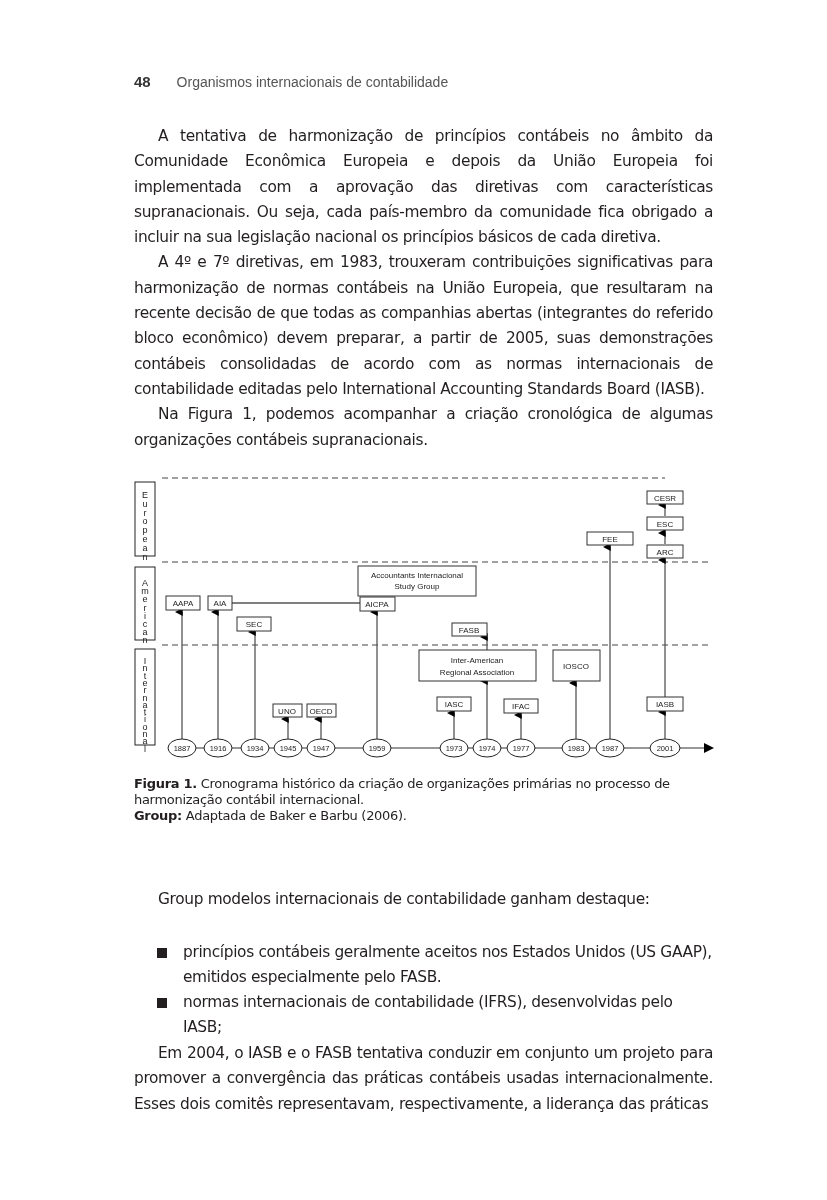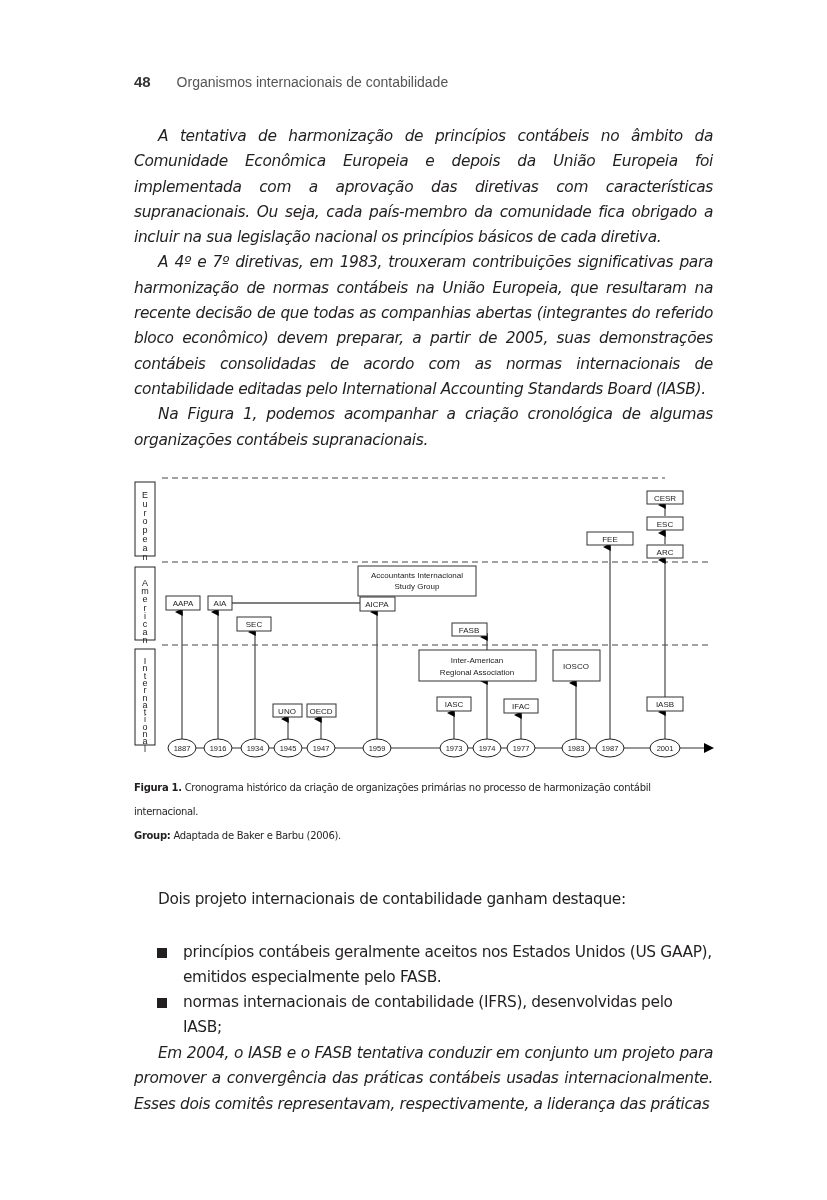--- a/index.html
+++ b/index.html
@@ -1,21 +1,21 @@
 <!DOCTYPE html>
 <html><head>
 <meta charset="utf-8">
 <style>
   html, body { margin:0; padding:0; background:#ffffff; }
   body { width:827px; height:1200px; position:relative; overflow:hidden; font-family:"Liberation Sans", "DejaVu Sans", sans-serif; color:#231f20; }
   .running-head { position:absolute; left:134px; top:73px; font-size:14px; color:#555; }
   .running-head .pg { font-weight:bold; color:#333; font-size:15px; margin-right:22px; }
   .para { position:absolute; left:134px; width:579px; font-family:"DejaVu Sans", sans-serif; font-size:15.4px; line-height:25.3px; text-align:justify; color:#231f20; letter-spacing:-0.35px; }
-  .para p { margin:0; text-indent:24px;font-style:italic; }
-  .caption { position:absolute; left:134px; top:776px; width:580px; font-size:10px; line-height:24px; color:#231f20; font-family:"DejaVu Sans", sans-serif; letter-spacing:-0.3px; }
+  .para p { margin:0; text-indent:24px; }
+  .caption { position:absolute; left:134px; top:776px; width:580px; font-size:13px; line-height:16px; color:#231f20; font-family:"DejaVu Sans", sans-serif; letter-spacing:-0.3px; }
   .caption b { font-weight:bold; }
   .list { position:absolute; left:157px; top:940px; width:558px; font-family:"DejaVu Sans", sans-serif; font-size:15.4px; line-height:25px; letter-spacing:-0.35px; }
   .list .item { position:relative; padding-left:26px; }
   .list .bullet { position:absolute; left:0; top:8px; width:10px; height:10px; background:#231f20; }
   svg text { font-family:"Liberation Sans", sans-serif; }
 </style>
 </head>
 <body>
 
 <div class="running-head">
@@ -149,21 +149,21 @@
       <text x="665" y="751" font-size="7.5" text-anchor="middle" fill="#222">2001</text>
     </g>
 </svg>
 
 <div class="caption">
   <div><b>Figura 1.</b><span> Cronograma histórico da criação de organizações primárias no processo de harmonização contábil internacional.</span></div>
   <div><b>Group:</b><span> Adaptada de Baker e Barbu (2006).</span></div>
 </div>
 
 <div class="para" style="top:887px; left:158px; width:560px;">
-  <span>Dois projeto internacionais de contabilidade ganham destaque:</span>
+  <span>Group modelos internacionais de contabilidade ganham destaque:</span>
 </div>
 
 <div class="list">
   <div class="item">
     <span class="bullet"></span>
     <span>princípios contábeis geralmente aceitos nos Estados Unidos (US GAAP), emitidos especialmente pelo FASB.</span>
   </div>
   <div class="item">
     <span class="bullet"></span>
     <span>normas internacionais de contabilidade (IFRS), desenvolvidas pelo IASB;</span>

